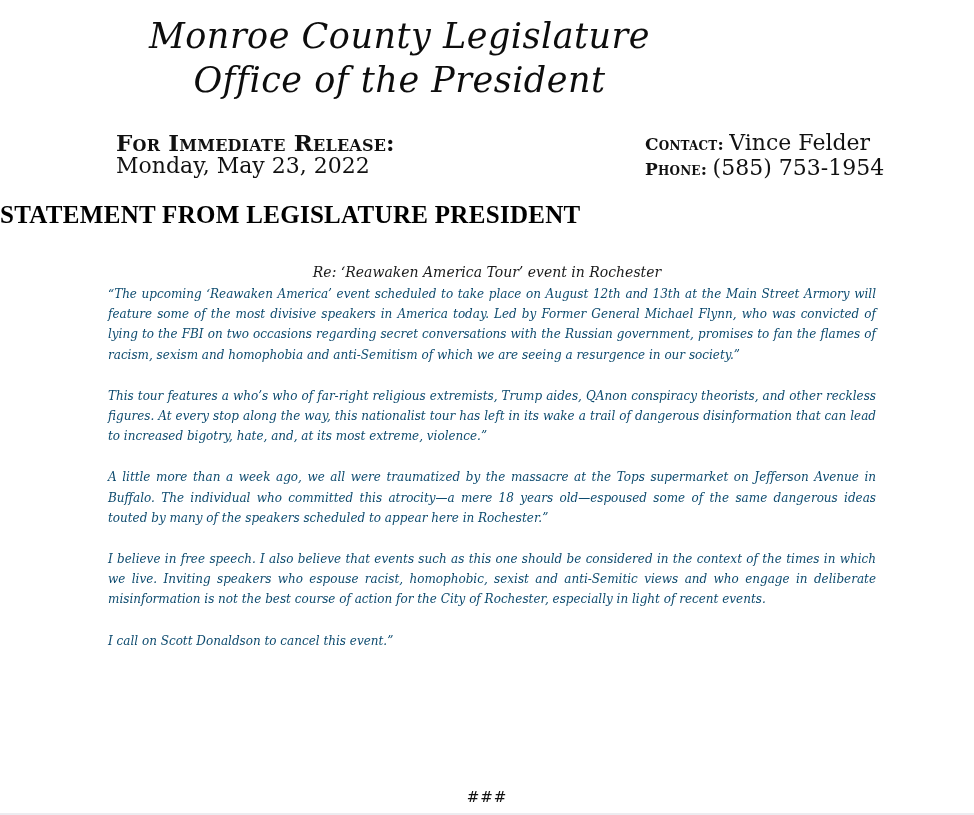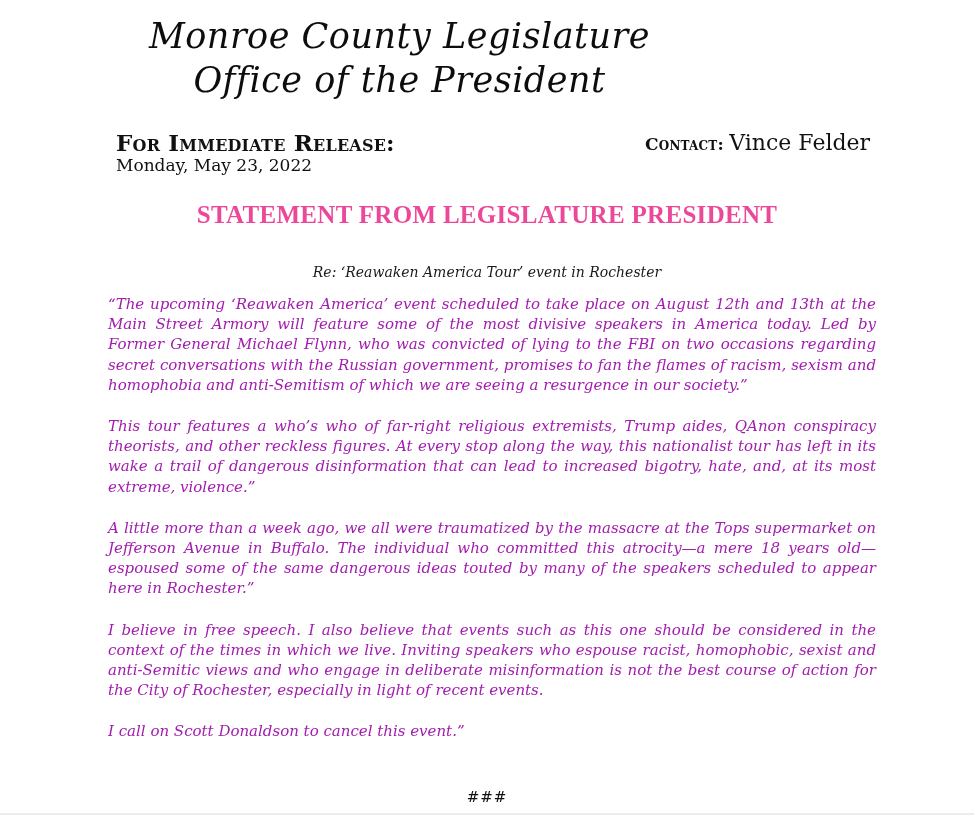--- a/index.html
+++ b/index.html
@@ -61,60 +61,60 @@
       font-size: 22px;
     }
     .release-label {
       font-weight: bold;
       font-variant: small-caps;
       font-size: 23px;
       line-height: 23px;
       letter-spacing: 0.2px;
     }
     .release-date {
-      font-size: 17px;
+      font-size: 22px;
       line-height: 23px;
     }
 
     .headline {
       position: absolute;
       left: 0;
       width: 974px;
       top: 200px;
-      text-align: center;
+      text-align: left;
       font-family: "Liberation Serif", serif;
       font-weight: bold;
       font-size: 25px;
       line-height: 29px;
-      color: #ec4899;
+      color: #000000;
       letter-spacing: 0.3px;
     }
     .headline div { white-space: nowrap; }
     .subhead {
       position: absolute;
       left: 0;
       width: 974px;
       top: 262px;
       text-align: center;
       font-style: italic;
       font-size: 14px;
       line-height: 20px;
       color: #1a1a1a;
     }
 
     .body-text {
       position: absolute;
       left: 108px;
       width: 768px;
-      top: 294px;
+      top: 284px;
       font-family: "DejaVu Serif", serif;
       font-style: italic;
-      font-size: 15px;
+      font-size: 12px;
       line-height: 20.2px;
-      color: #a21caf;
+      color: #0c4a6e;
     }
     .body-text p {
       margin: 0 0 21px 0;
       text-align: justify;
       text-align-last: left;
     }
     .body-text p.last { margin-bottom: 9px; }
 
     .end-mark {
       position: absolute;
@@ -140,20 +140,24 @@
   <div class="meta-left">
     <div class="release-label">For Immediate Release:</div>
     <div class="release-date">Monday, May 23, 2022</div>
   </div>
 
   <div class="meta-right">
     <div class="meta-line">
       <span class="meta-label">Contact:</span>
       <span class="meta-value">Vince Felder</span>
     </div>
+    <div class="meta-line">
+      <span class="meta-label">Phone:</span>
+      <span class="meta-value">(585) 753-1954</span>
+    </div>
   </div>
 
   <div class="headline">
     <div>STATEMENT FROM LEGISLATURE PRESIDENT</div>
   </div>
   <div class="subhead">Re: ‘Reawaken America Tour’ event in Rochester</div>
 
   <div class="body-text">
     <p>“The upcoming ‘Reawaken America’ event scheduled to take place on August 12th and 13th at the Main Street Armory will feature some of the most divisive speakers in America today. Led by Former General Michael Flynn, who was convicted of lying to the FBI on two occasions regarding secret conversations with the Russian government, promises to fan the flames of racism, sexism and homophobia and anti-Semitism of which we are seeing a resurgence in our society.”</p>
     <p>This tour features a who’s who of far-right religious extremists, Trump aides, QAnon conspiracy theorists, and other reckless figures. At every stop along the way, this nationalist tour has left in its wake a trail of dangerous disinformation that can lead to increased bigotry, hate, and, at its most extreme, violence.”</p>

